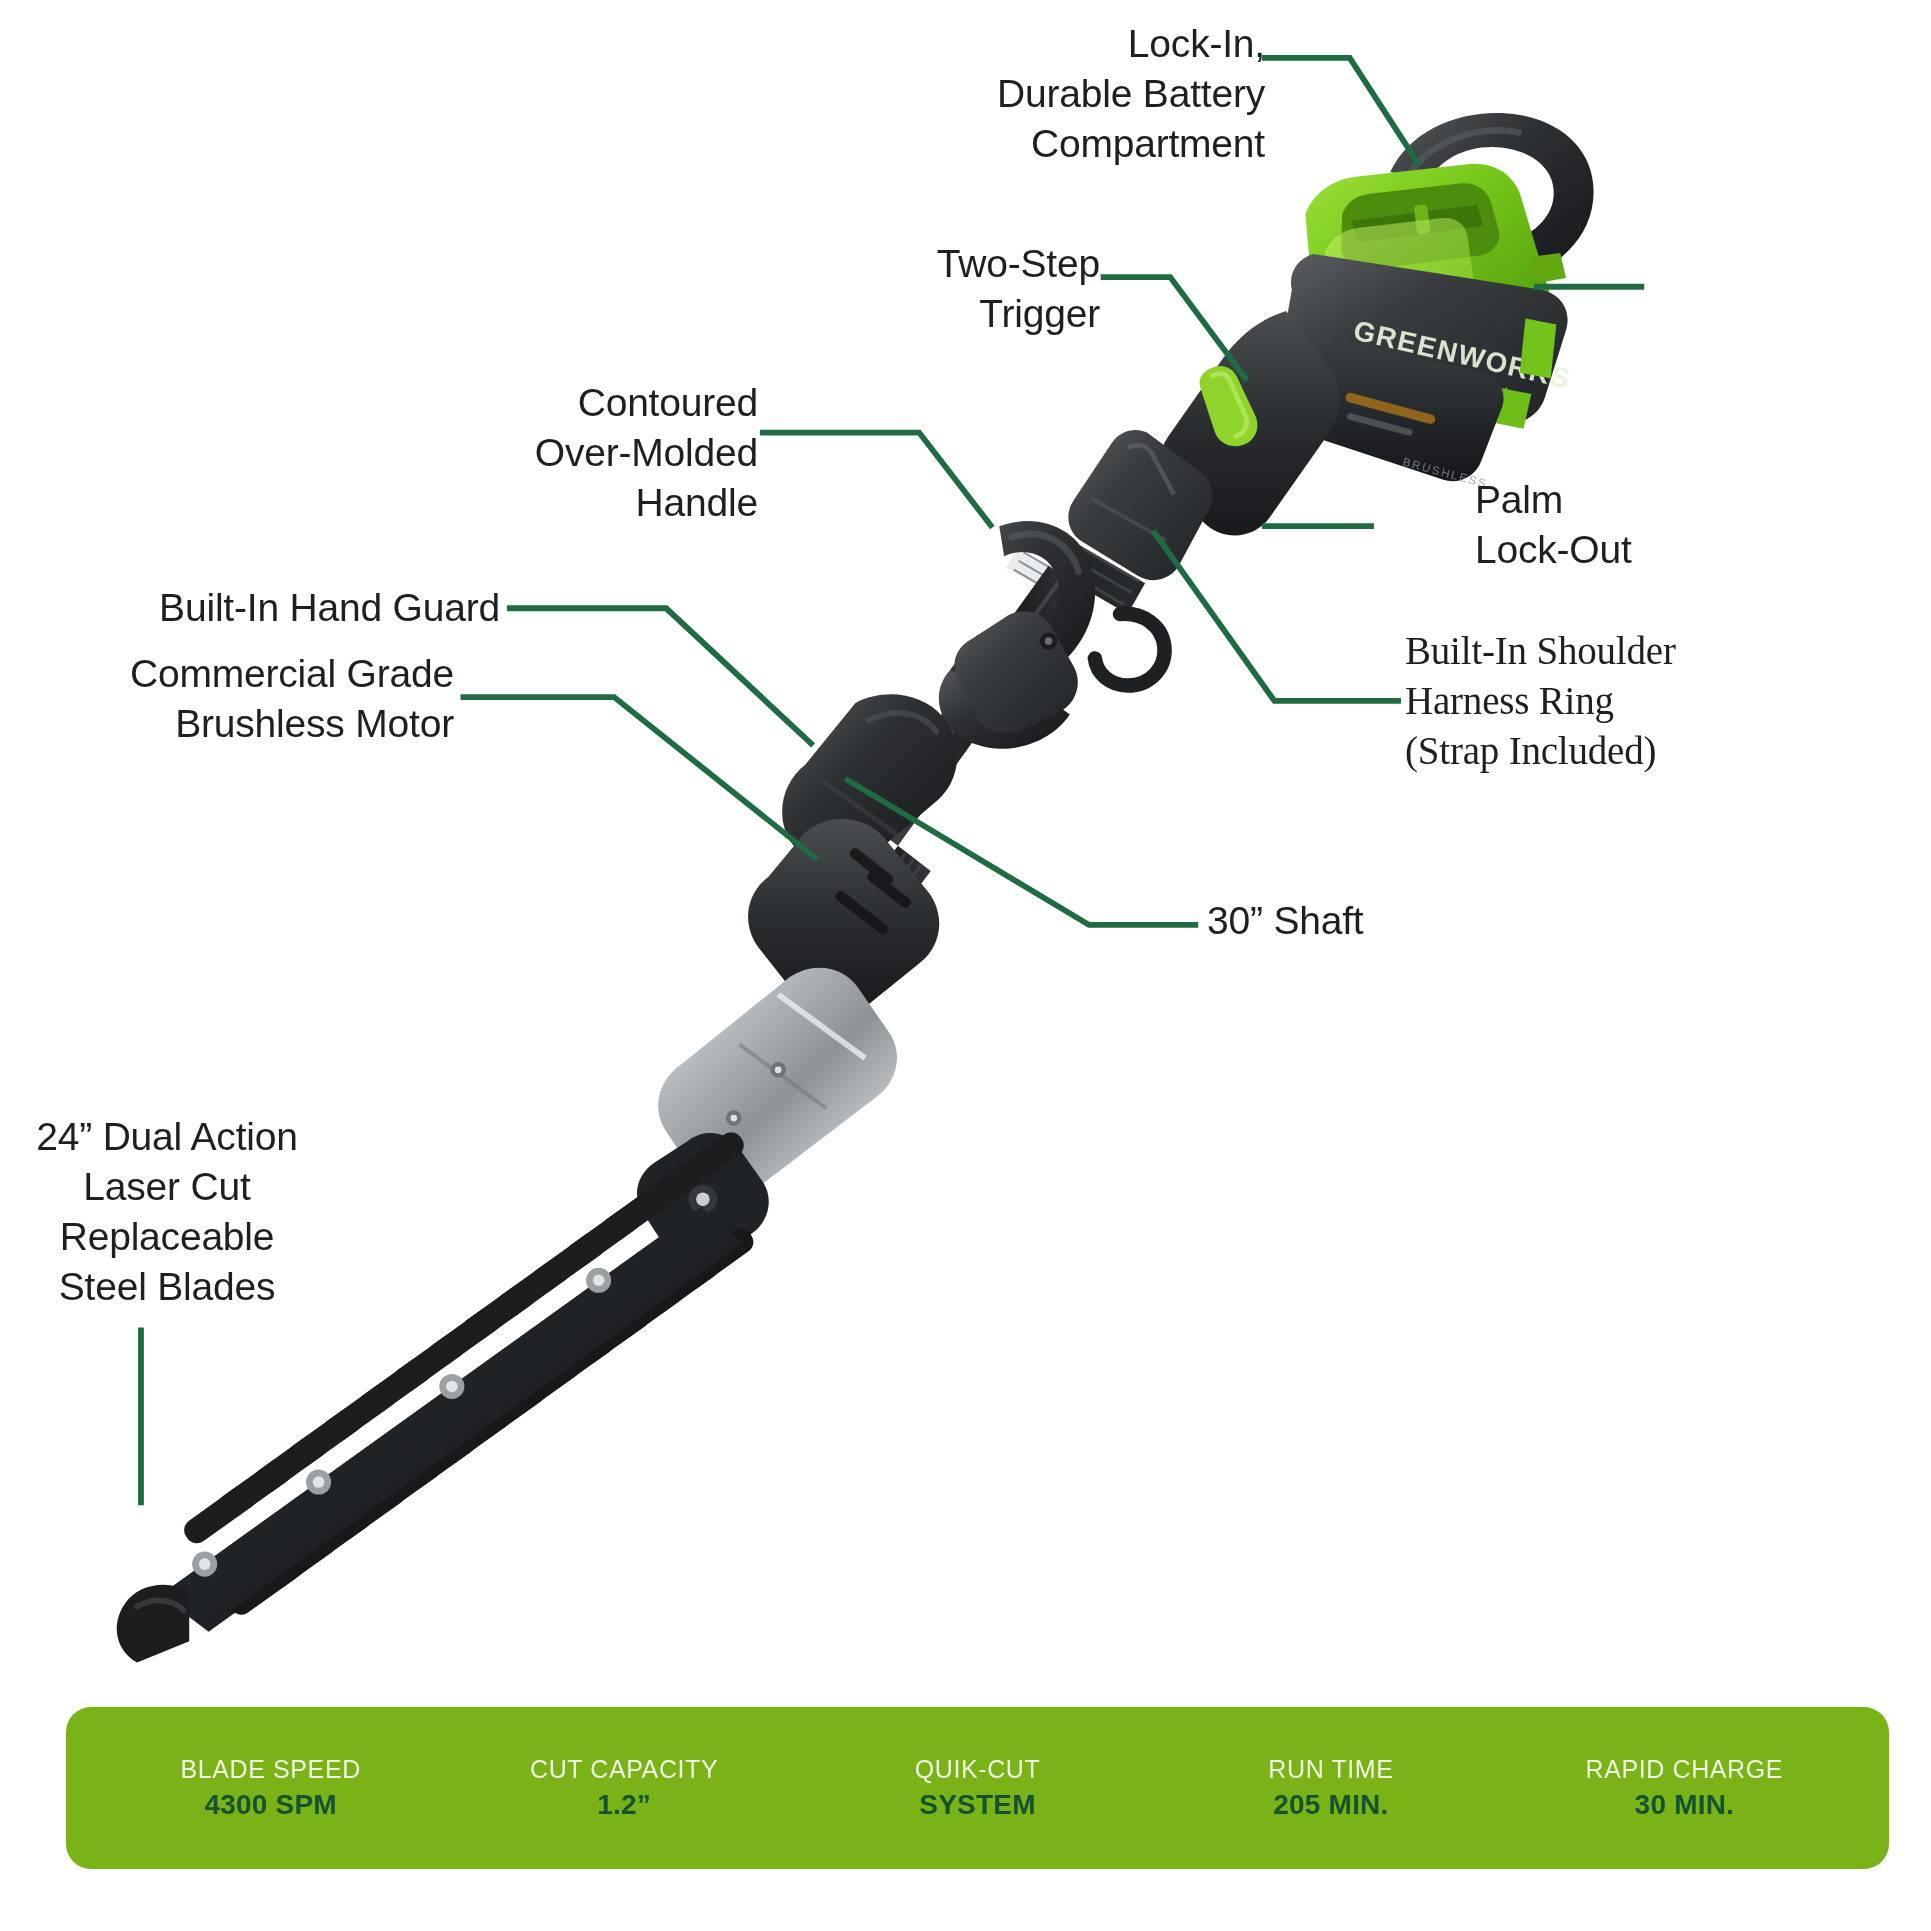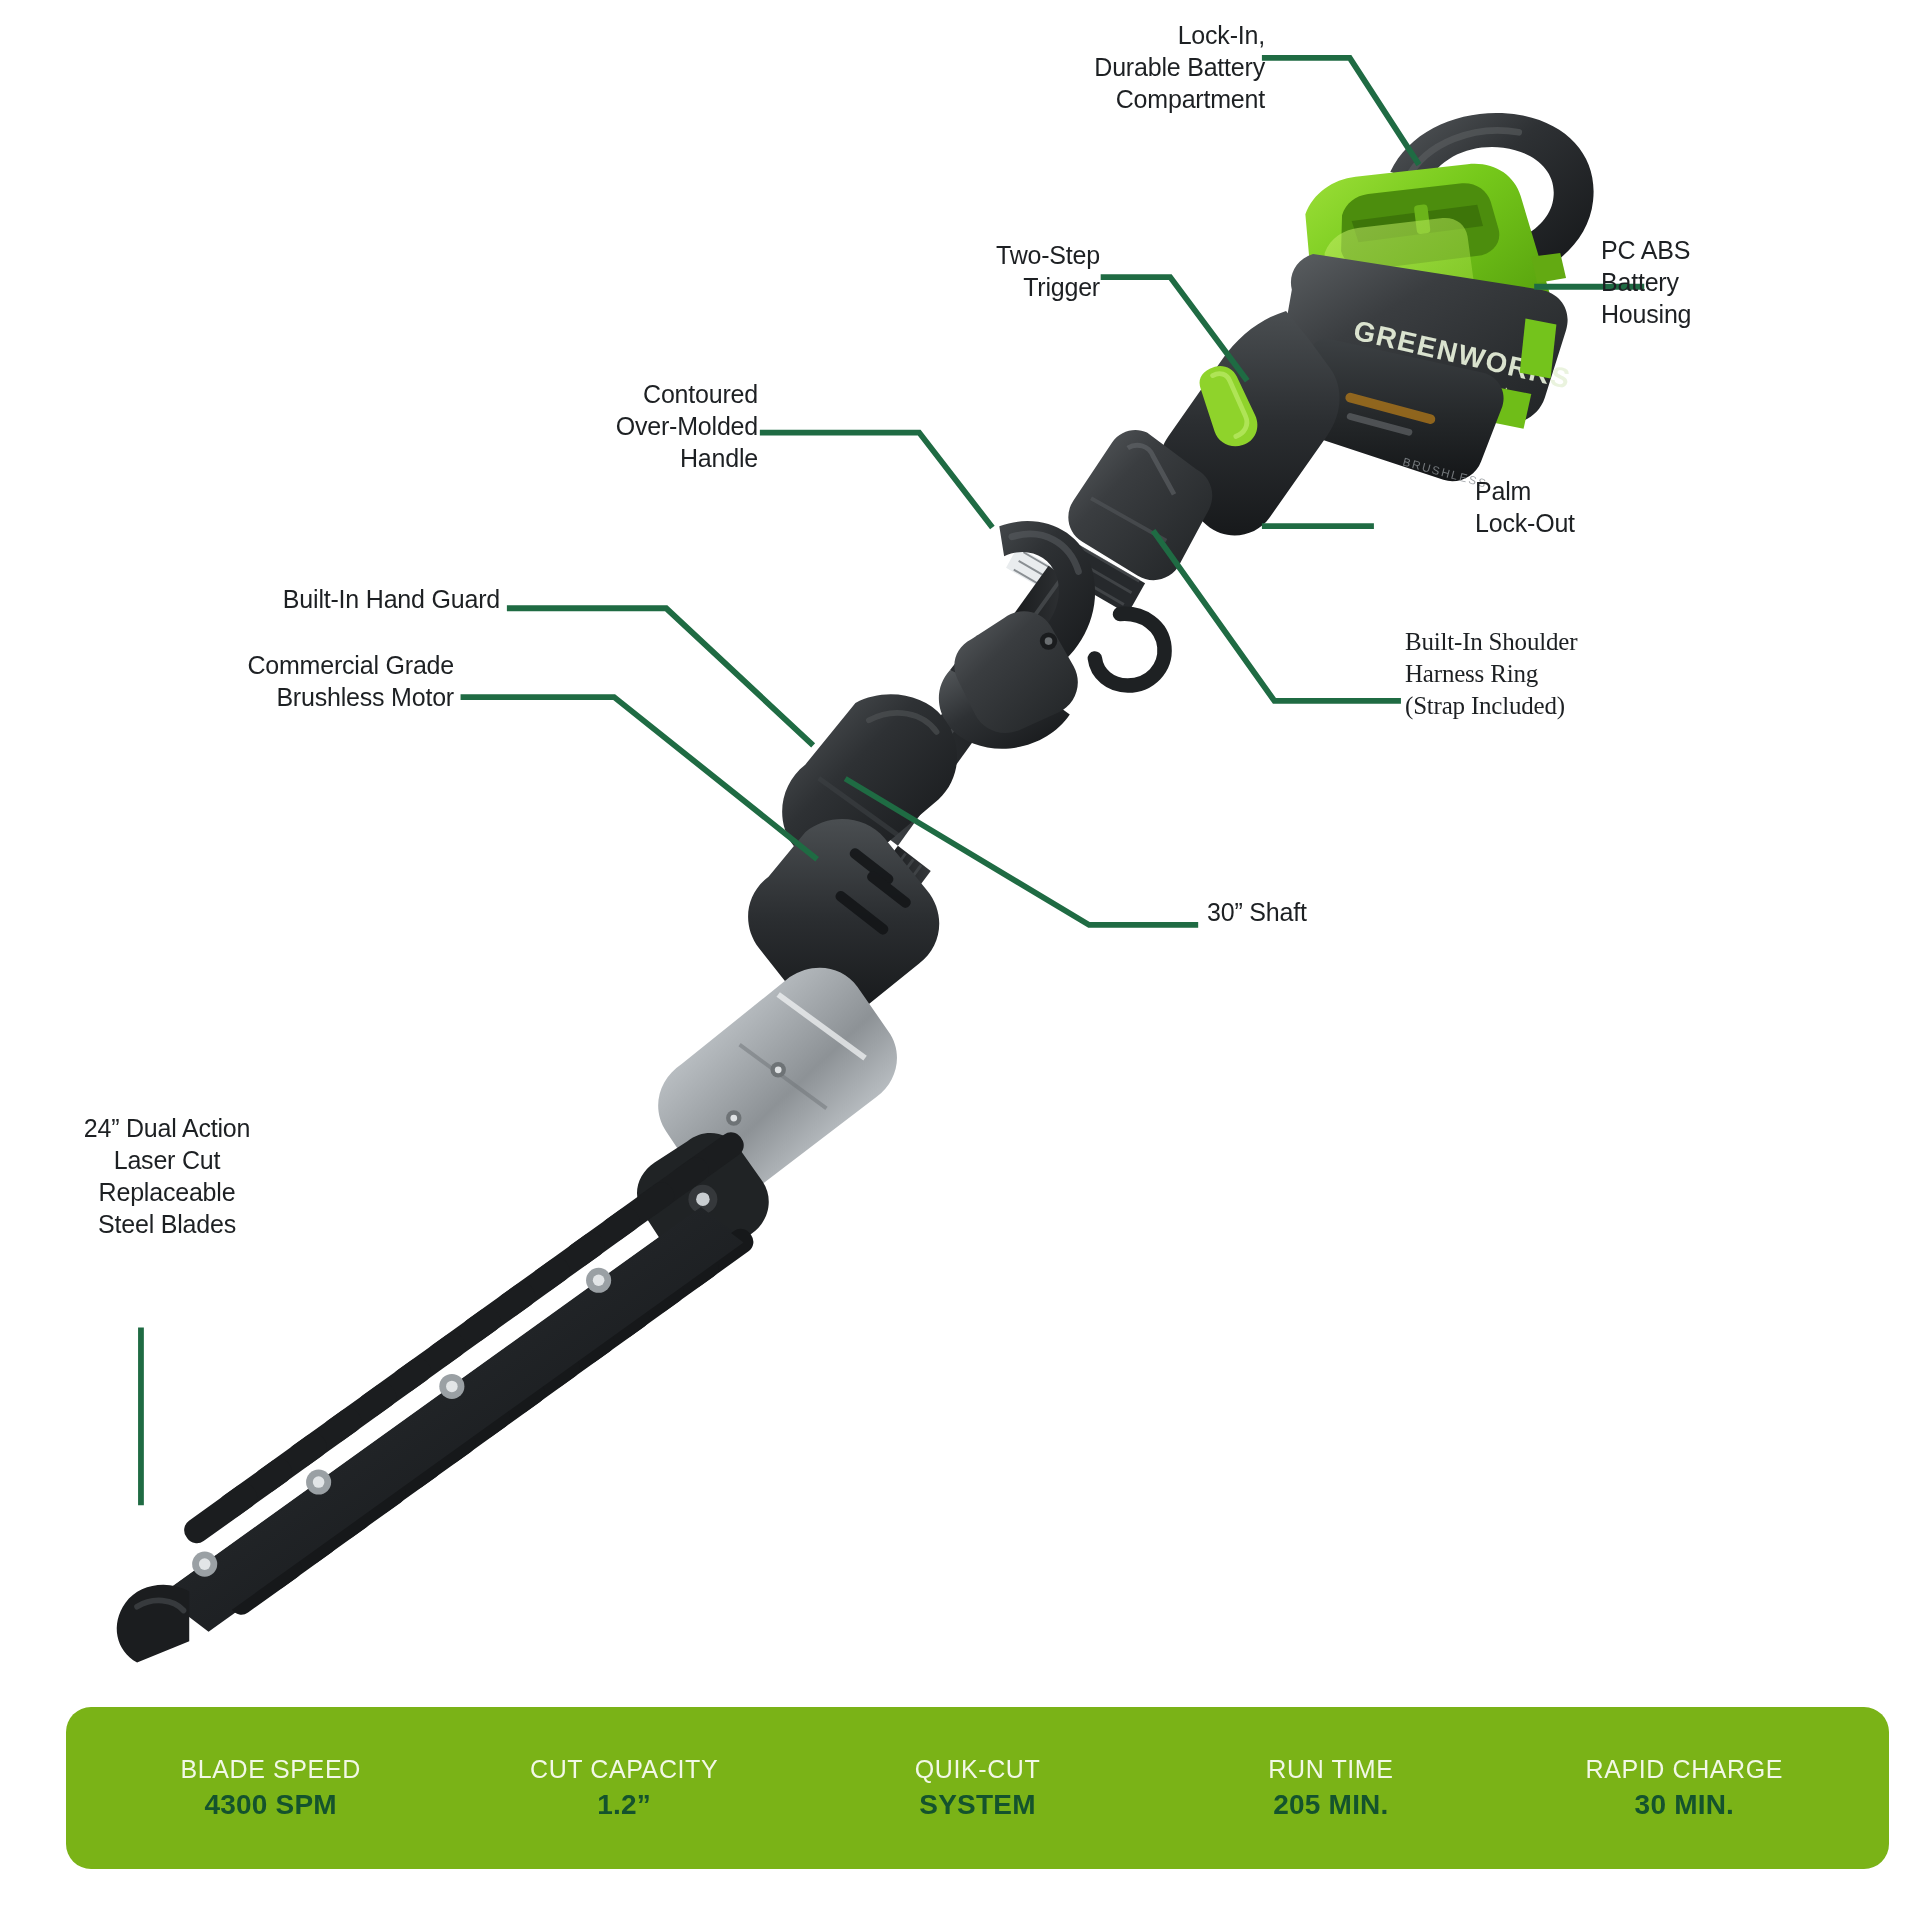--- a/index.html
+++ b/index.html
@@ -15,21 +15,21 @@
     position: relative;
     width: 1931px; height: 1931px;
     background: #ffffff;
   }
 
   
   .callout {
     position: absolute;
     color: #1d2023;
     font-family: "Liberation Sans", sans-serif;
-    font-size: 25px;
+    font-size: 39px;
     line-height: 1.28;
     font-weight: 400;
     letter-spacing: -0.2px;
     white-space: pre-line;
   }
   .callout.right-align { text-align: right; }
   .callout.left-align  { text-align: left; }
   .callout.center-align{ text-align: center; }
 
   
@@ -454,23 +454,20 @@
   <div class="callout right-align" style="left:114px; top:583px; width:386px;">Built-In Hand Guard</div>
 
   <div class="callout right-align" style="left:97px; top:649px; width:357px;">Commercial Grade
 Brushless Motor</div>
 
   <div class="callout center-align" style="left:0px; top:1112px; width:334px;">24” Dual Action
 Laser Cut
 Replaceable
 Steel Blades</div>
 
-  <div class="callout left-align" style="left:1601px; top:234px; width:328px;">PC ABS
-Battery
-Housing</div>
 
   <div class="callout left-align" style="left:1475px; top:475px; width:290px;">Palm
 Lock-Out</div>
 
   <div class="callout left-align" style="left:1405px; top:626px; width:502px;font-family:Liberation Serif, serif;">Built-In Shoulder
 Harness Ring
 (Strap Included)</div>
 
   <div class="callout left-align" style="left:1207px; top:896px; width:319px;">30” Shaft</div>
 

